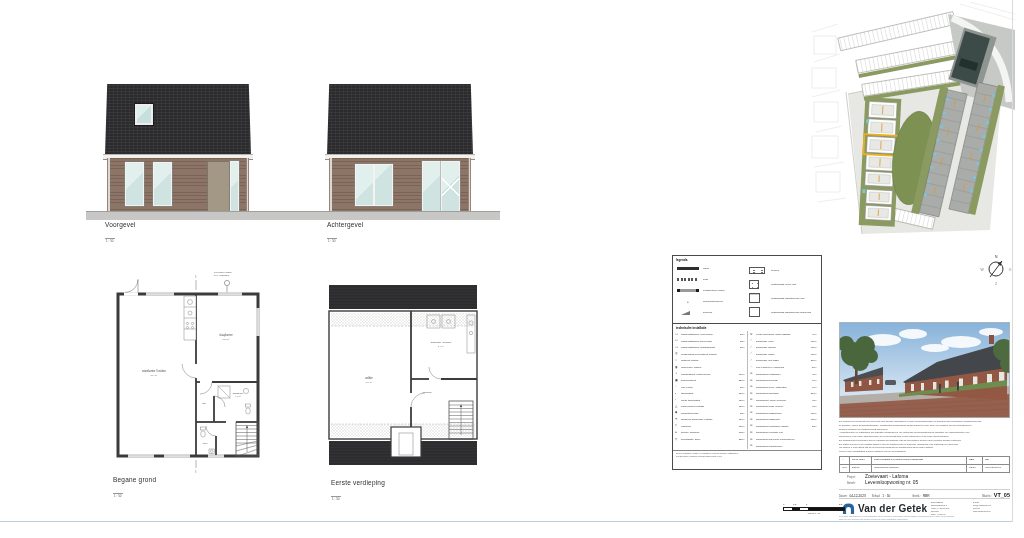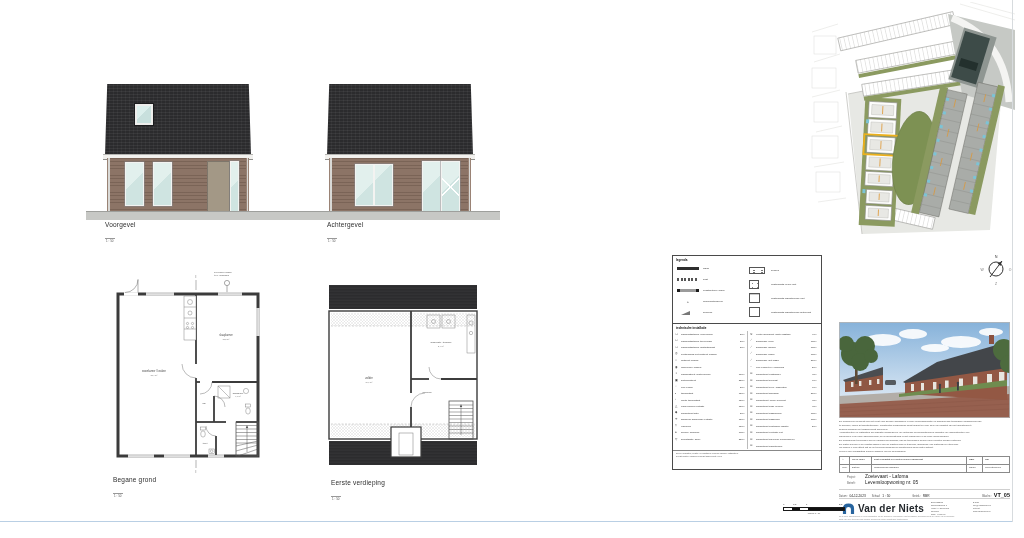--- a/index.html
+++ b/index.html
@@ -853,21 +853,21 @@
       <span class="m" style="margin-left:auto">Blad nr.:</span>
       <span class="blad">VT_05</span>
     </div>
   </div>
 
   <div class="logoblock">
     <div class="logo">
       <svg width="15" height="13" viewBox="0 0 16 14">
         <path d="M2,13 V7 Q2,1.5 8,1.5 Q14,1.5 14,7 V13 H10.6 V7.6 Q10.6,5.4 8,5.4 Q5.4,5.4 5.4,7.6 V13 Z" fill="#27649e"></path>
       </svg>
-      <span class="logo-name">Van der Niets</span>
+      <span class="logo-name">Van der Getek</span>
     </div>
     <div class="contact contact-l">
         <div>Bezoekadres</div>
         <div>Nijverheidsweg 1</div>
         <div>4538 AX Terneuzen</div>
         <div>Telefoon</div>
         <div>0115 - 61 23 45</div>
       </div>
     <div class="contact contact-r">
         <div>E-mail</div>

